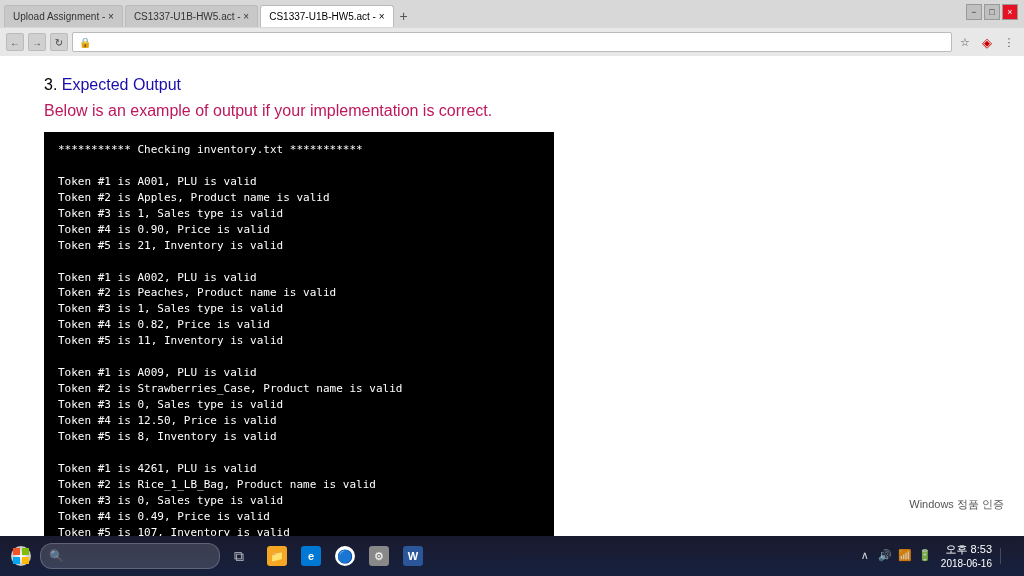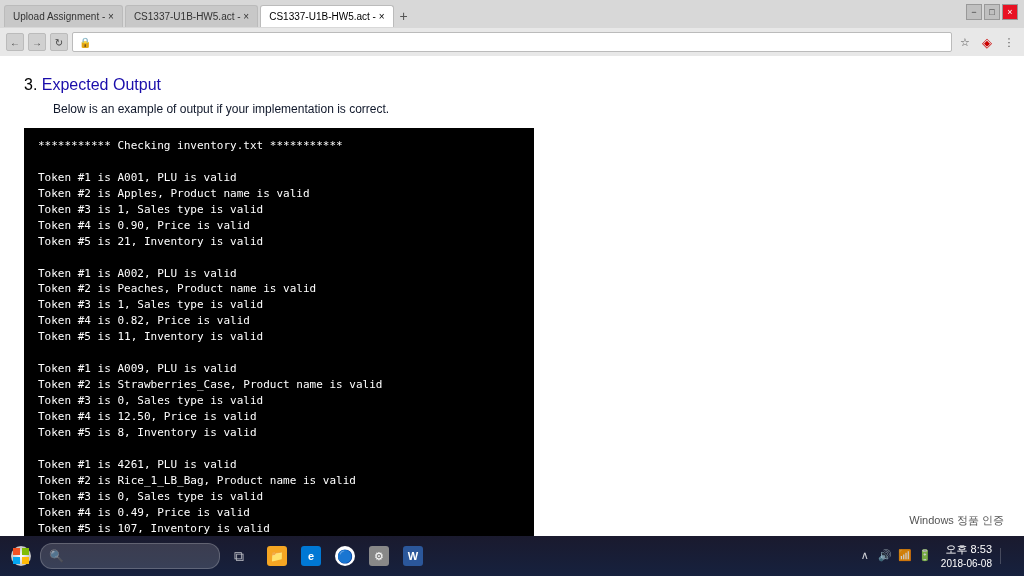--- a/index.html
+++ b/index.html
@@ -102,38 +102,37 @@
       align-items: center;
       justify-content: center;
       cursor: pointer;
       font-size: 11px;
       color: #555;
     }
 
     
     .page-content {
       background: #fff;
-      padding: 20px 24px;
+      padding: 20px 44px;
       height: calc(576px - 56px - 40px);
       overflow-y: auto;
       position: relative;
     }
 
     .section-title {
       font-size: 16px;
       color: #1a0dab;
       margin-bottom: 8px;
       font-weight: normal;
     }
 
     .description {
-      font-size: 12px;
-      color: #0f172a;
+      font-size: 16px;
+      color: #be185d;
       margin-bottom: 12px;
-      margin-left: 29px;
     }
 
     
     .terminal-box {
       background: #000;
       color: #fff;
       font-family: 'Courier New', Courier, monospace;
       font-size: 11px;
       padding: 10px 14px;
       line-height: 1.45;
@@ -145,21 +144,21 @@
 
     .terminal-box pre {
       white-space: pre-wrap;
       word-break: break-all;
       color: #fff;
     }
 
     
     .win-watermark {
       position: absolute;
-      bottom: 8px;
+      bottom: 24px;
       right: 20px;
       text-align: right;
       color: #000;
       font-size: 11px;
       line-height: 1.5;
       opacity: 0.7;
     }
 
     
     .taskbar {
@@ -447,19 +446,19 @@
 
     <div class="taskbar-right">
       <div class="taskbar-systray">
         <div class="tray-icon">∧</div>
         <div class="tray-icon">🔊</div>
         <div class="tray-icon">📶</div>
         <div class="tray-icon">🔋</div>
       </div>
       <div class="taskbar-time">
         <div>오후 8:53</div>
-        <div style="font-size:10px;">2018-06-08</div>
+        <div style="font-size:10px;">2018-06-16</div>
       </div>
       <div class="tray-icon" style="border-left:1px solid rgba(255,255,255,0.2); padding-left:4px; width:10px;"></div>
     </div>
   </div>
 
 </div>
 
 </body></html>

